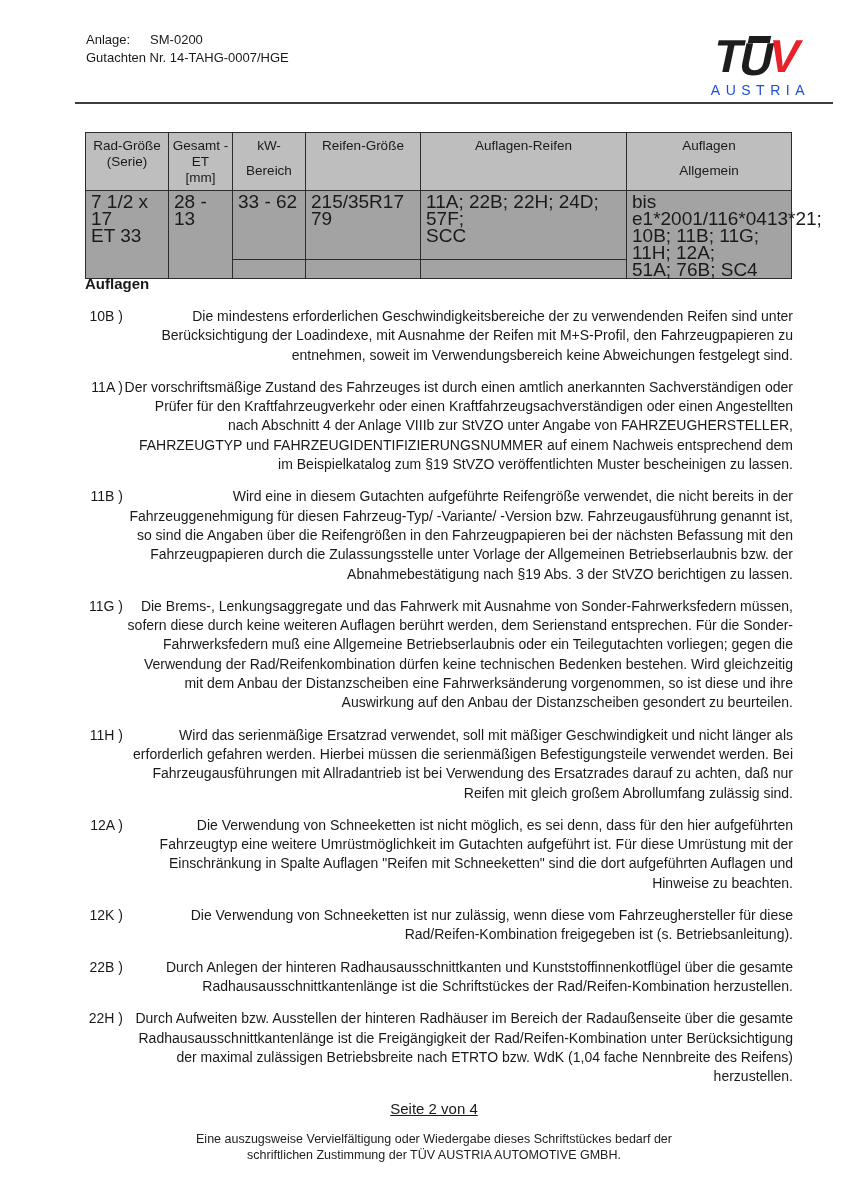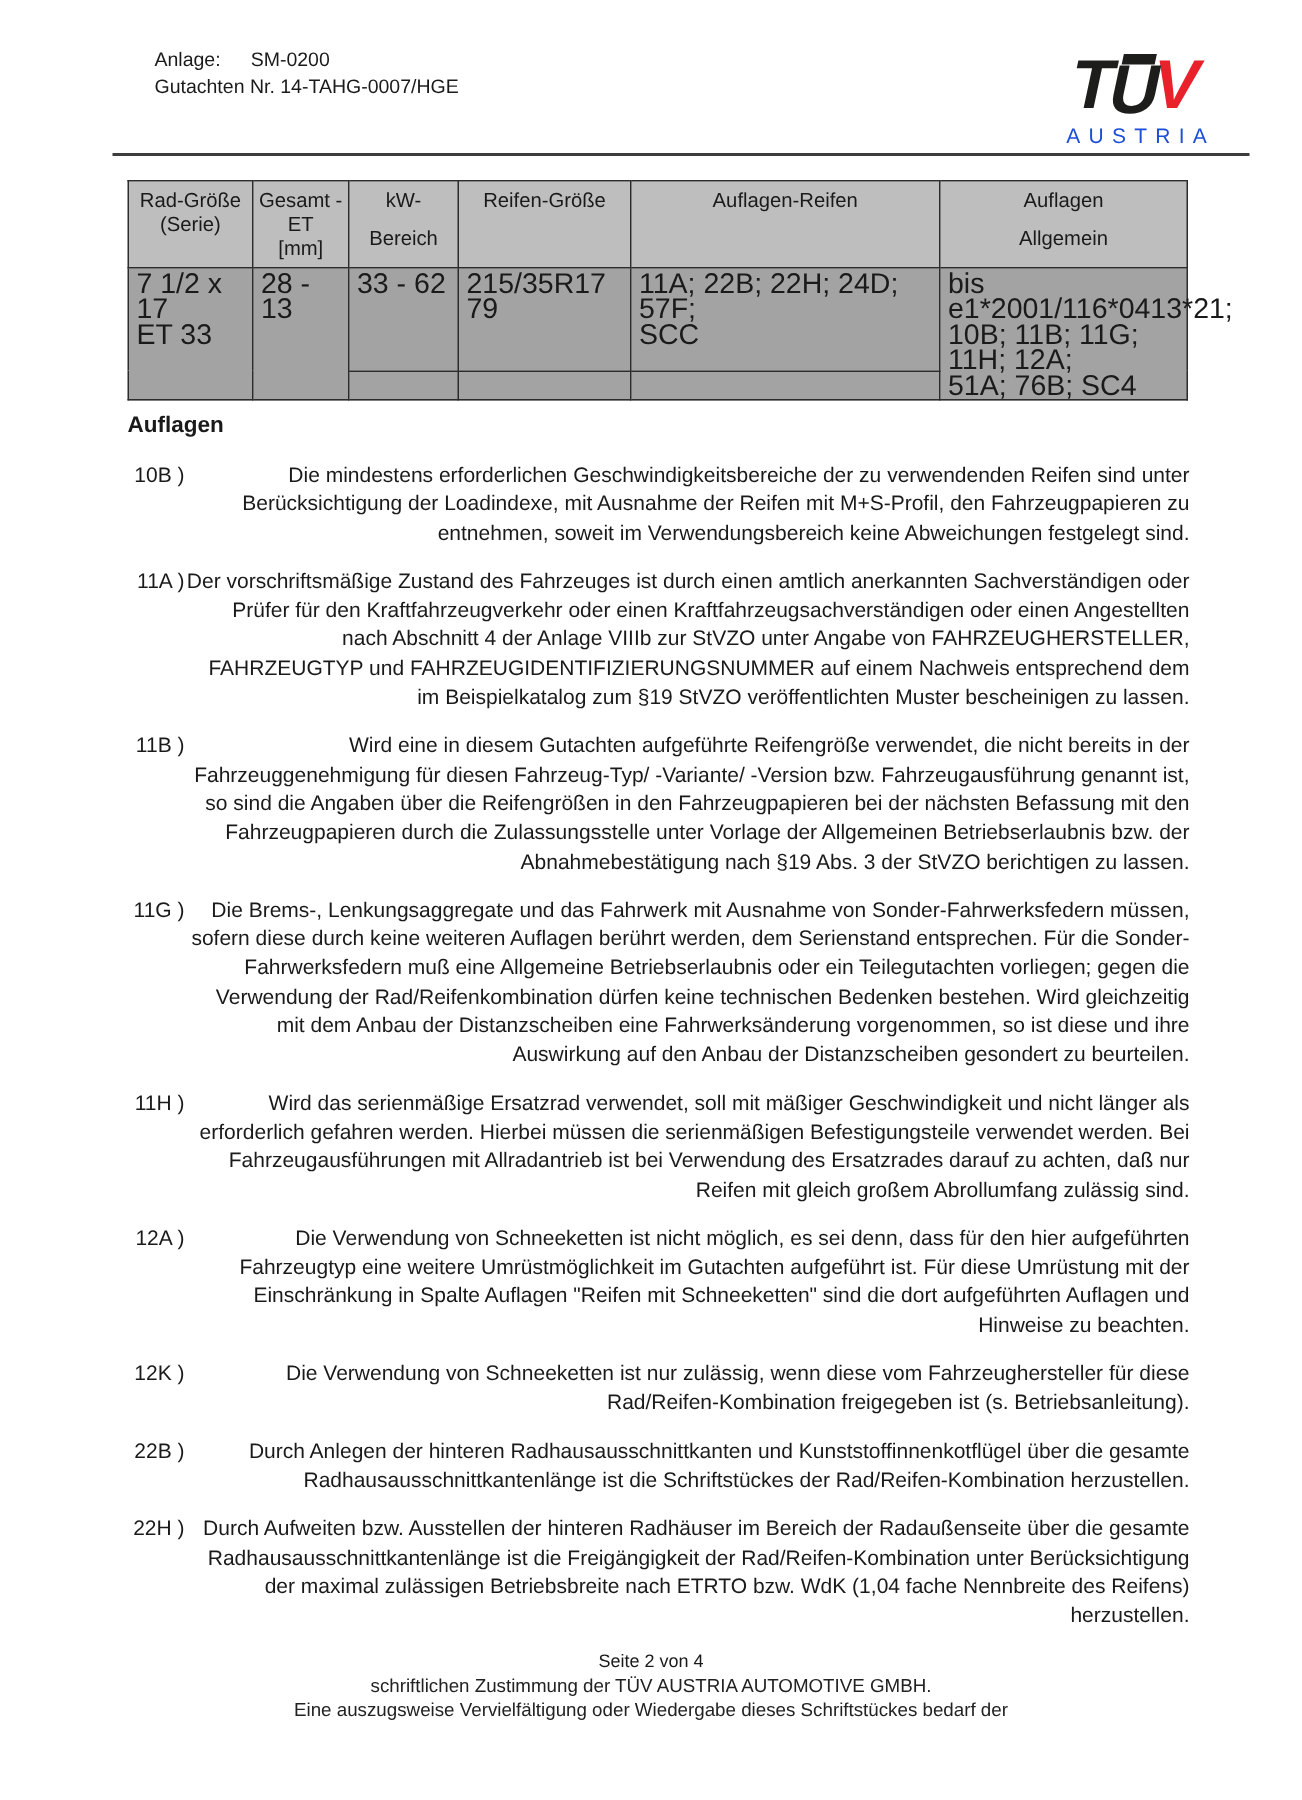--- a/index.html
+++ b/index.html
@@ -6,21 +6,21 @@
   .page {
     position:relative;
     width:868px; height:1200px;
     background:#ffffff;
     font-family:"Liberation Sans", sans-serif;
     color:#1a1a1a;
     overflow:hidden;
   }
 
   
-  .header-meta { position:absolute; top:31px; left:103px; font-size:13px; line-height:17.5px; }
+  .header-meta { position:absolute; top:31px; left:86px; font-size:13px; line-height:17.5px; }
   .meta-value { margin-left:20px; }
 
   .logo { position:absolute; top:33px; right:58px; }
   .tuv-row {
     display:inline-flex; align-items:flex-start;
     transform:skewX(-12deg);
     font-weight:bold; font-size:46px; line-height:46px;
     letter-spacing:-2px; color:#1d1d1b;
     margin-left:4px;
   }
@@ -30,21 +30,21 @@
   .tuv-v { color:#e8212a; margin-left:-3px; }
   .logo-sub {
     margin-top:3px; font-weight:normal; font-size:14px;
     letter-spacing:5.5px; color:#1d4ed8; white-space:nowrap;
   }
 
   .top-rule { position:absolute; top:102px; left:75px; width:758px; border-top:2px solid #3d3d3d; }
 
   
   .spec-table {
-    position:absolute; top:120px; left:85px;
+    position:absolute; top:132px; left:85px;
     border-collapse:collapse; table-layout:fixed;
     width:706px;
   }
   .spec-table th, .spec-table td { border:1.5px solid #2c2c2c; }
   .spec-table th {
     background:#bebebe; font-weight:normal; font-size:13.5px;
     line-height:16px; text-align:center; vertical-align:top;
     padding:5px 2px 4px 2px; height:54px; box-sizing:border-box;
   }
   .hdr-gap { margin-top:9px; }
@@ -58,21 +58,21 @@
 
   
   .content { position:absolute; top:275px; left:85px; width:708px; }
   .auflagen-title { font-weight:bold; font-size:15px; margin-bottom:15px; }
   .auflagen-item { display:flex; margin-bottom:13px; font-size:14px; line-height:19.3px;text-align:right; }
   .auflagen-item .code { flex:none; width:38px; }
   .auflagen-item .text { flex:1; }
 
   
   .doc-footer { position:absolute; top:1100px; left:0; width:868px; text-align:center; }
-  .footer-page { font-size:12px; margin-bottom:3px; }
+  .footer-page { font-size:15px; margin-bottom:15px;text-decoration:underline; }
   .footer-note { font-size:12.5px; line-height:15.5px; color:#222; }
 </style>
 </head>
 <body>
 
 <div class="page">
 
   <div class="header-meta">
     <div class="meta-line">
       <span>Anlage:</span><span class="meta-value">SM-0200</span>
@@ -193,17 +193,17 @@
       <span class="text">Durch Anlegen der hinteren Radhausausschnittkanten und Kunststoffinnenkotflügel über die gesamte Radhausausschnittkantenlänge ist die Schriftstückes der Rad/Reifen-Kombination herzustellen.</span>
     </div>
     <div class="auflagen-item">
       <span class="code">22H )</span>
       <span class="text">Durch Aufweiten bzw. Ausstellen der hinteren Radhäuser im Bereich der Radaußenseite über die gesamte Radhausausschnittkantenlänge ist die Freigängigkeit der Rad/Reifen-Kombination unter Berücksichtigung der maximal zulässigen Betriebsbreite nach ETRTO bzw. WdK (1,04 fache Nennbreite des Reifens) herzustellen.</span>
     </div>
   </div>
 
   <div class="doc-footer">
     <div class="footer-page">Seite 2 von 4</div>
+    <div class="footer-note">Eine auszugsweise Vervielfältigung oder Wiedergabe dieses Schriftstückes bedarf der</div>
     <div class="footer-note">schriftlichen Zustimmung der TÜV AUSTRIA AUTOMOTIVE GMBH.</div>
-    <div class="footer-note">Eine auszugsweise Vervielfältigung oder Wiedergabe dieses Schriftstückes bedarf der</div>
   </div>
 
 </div>
 
 </body></html>

